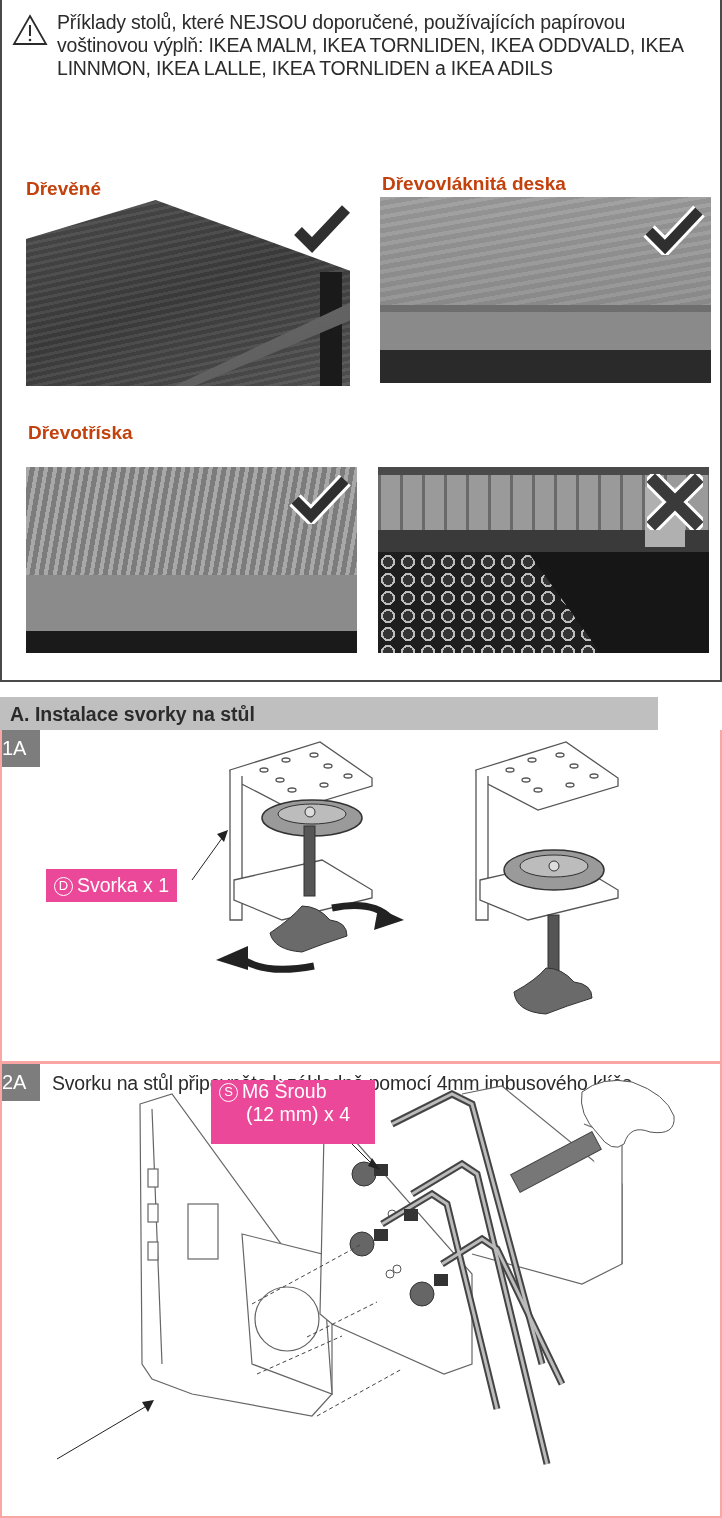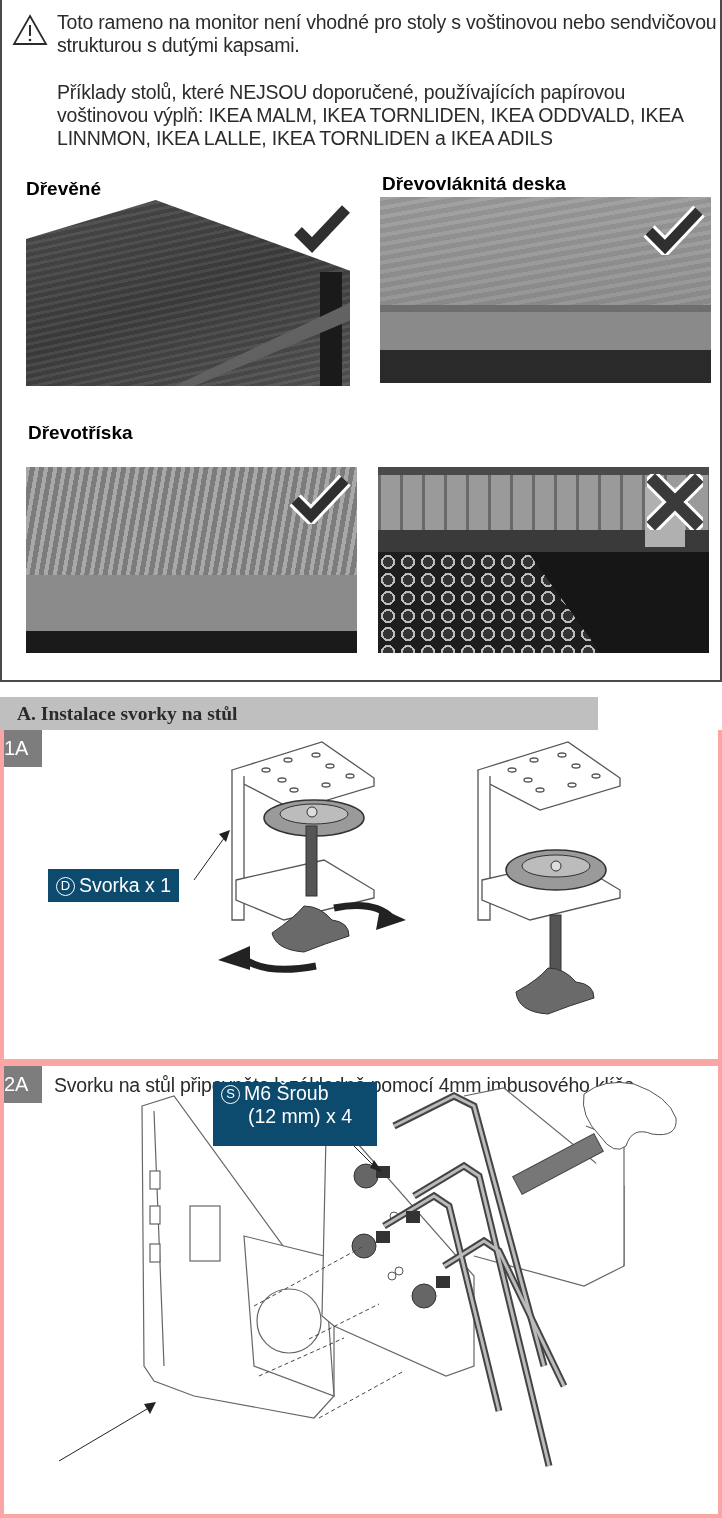--- a/index.html
+++ b/index.html
@@ -13,21 +13,21 @@
   }
   .warn-icon { position: absolute; left: 10px; top: 14px; width: 36px; height: 32px; }
   .warn-text {
     position: absolute; left: 55px; top: 11px; width: 660px;
     font-size: 19.5px; line-height: 23px; color: #2b2b2b; letter-spacing: -0.2px;
   }
   .warn-text p { margin: 0; }
   .warn-text p + p { margin-top: 24px; }
 
   .mat-label {
-    position: absolute; font-weight: bold; font-size: 19px; line-height: 23px; color: #000000; text-align: right;
+    position: absolute; font-weight: bold; font-size: 19px; line-height: 23px; color: #c2410c; text-align: right;
   }
   .photo { position: absolute; overflow: hidden; }
   .mark { position: absolute; }
 
   
   .ph-wood {
     background:
       repeating-linear-gradient(168deg, rgba(255,255,255,0.05) 0 3px, rgba(0,0,0,0.08) 3px 7px),
       linear-gradient(160deg, #4f4f4f 0%, #3e3e3e 50%, #555 100%);
   }
@@ -49,59 +49,58 @@
       #7a7a7a;
   }
   .ph-honey-bot {
     background:
       radial-gradient(circle at 10px 10px, #333 0 5px, #bdbdbd 5px 7px, transparent 7px) 0 0/20px 18px,
       #1e1e1e;
   }
 
   
   .section-head {
-    position: absolute; left: 0; top: 697px; width: 598px; height: 33px;
-    background: #bfbfbf; padding-left: 17px;
-    font-weight: bold; font-size: 19.5px; line-height: 34px; color: #2b2b2b; font-family: Liberation Serif, serif;
+    position: absolute; left: 0; top: 697px; width: 658px; height: 33px;
+    background: #bfbfbf; padding-left: 10px;
+    font-weight: bold; font-size: 19.5px; line-height: 34px; color: #2b2b2b;
   }
   .step-box {
-    position: absolute; left: 0; width: 722px; border: 4px solid #fca5a5; background: #fff;
+    position: absolute; left: 0; width: 722px; border: 2px solid #fca5a5; background: #fff;
   }
   .step-1a { top: 730px; height: 333px; border-top: none; }
   .step-2a { top: 1062px; height: 456px; }
   .step-tag {
     position: absolute; left: 0; top: 0; width: 38px; height: 37px;
     background: #7d7d7d; color: #fff; font-size: 20px; line-height: 37px; text-align: left;
   }
   .step-2a .step-tag { top: 0; }
   .step-title {
     position: absolute; left: 50px; top: 8px; font-size: 19.5px; color: #2b2b2b; letter-spacing: -0.2px;
   }
 
   .callout {
-    position: absolute; background: #0c4a6e; color: #fff;
+    position: absolute; background: #ec4899; color: #fff;
     font-size: 19.5px; line-height: 23px; padding: 0 8px; white-space: nowrap;
   }
   .circ-letter {
     display: inline-block; width: 19px; height: 19px; border: 1.5px solid #fff; border-radius: 50%;
     font-size: 13px; line-height: 16px; text-align: center; vertical-align: 2px; margin-right: 4px;
   }
   svg.draw { position: absolute; overflow: visible; }
 </style>
 </head>
 <body>
 
 <div class="warn-panel">
   <svg class="warn-icon" viewBox="0 0 36 32">
     <polygon points="18,2 34,30 2,30" fill="none" stroke="#2b2b2b" stroke-width="1.8"></polygon>
     <line x1="18" y1="11" x2="18" y2="22" stroke="#2b2b2b" stroke-width="2"></line>
     <circle cx="18" cy="26" r="1.3" fill="#2b2b2b"></circle>
   </svg>
   <div class="warn-text">
-    <p>Toto rameno na monitor není vhodné pro stoly s voštinovou nebo sendvičovou strukturou s dutými kapsami.</p>
     <p>Příklady stolů, které NEJSOU doporučené, používajících papírovou voštinovou výplň: IKEA MALM, IKEA TORNLIDEN, IKEA ODDVALD, IKEA LINNMON, IKEA LALLE, IKEA TORNLIDEN a IKEA ADILS</p>
   </div>
 
   <div class="mat-label" style="left:24px; top:177px;">Dřevěné</div>
   <div class="photo ph-wood" style="left:24px; top:200px; width:324px; height:186px; clip-path: polygon(0 21%, 40% 0, 100% 38%, 100% 100%, 0 100%);">
     <div style="position:absolute; right:8px; top:72px; width:22px; height:120px; background:#1a1a1a;"></div>
     <div style="position:absolute; left:140px; top:100px; width:190px; height:90px; background:linear-gradient(160deg,#6a6a6a,#5a5a5a); clip-path: polygon(100% 0, 100% 20%, 10% 100%, 0 100%);"></div>
   </div>
   <svg class="mark" style="left:292px; top:205px; width:56px; height:48px;" viewBox="0 0 56 48">
     <polyline points="4,26 18,40 52,4" fill="none" stroke="#2f2f2f" stroke-width="11" stroke-linejoin="miter"></polyline>

